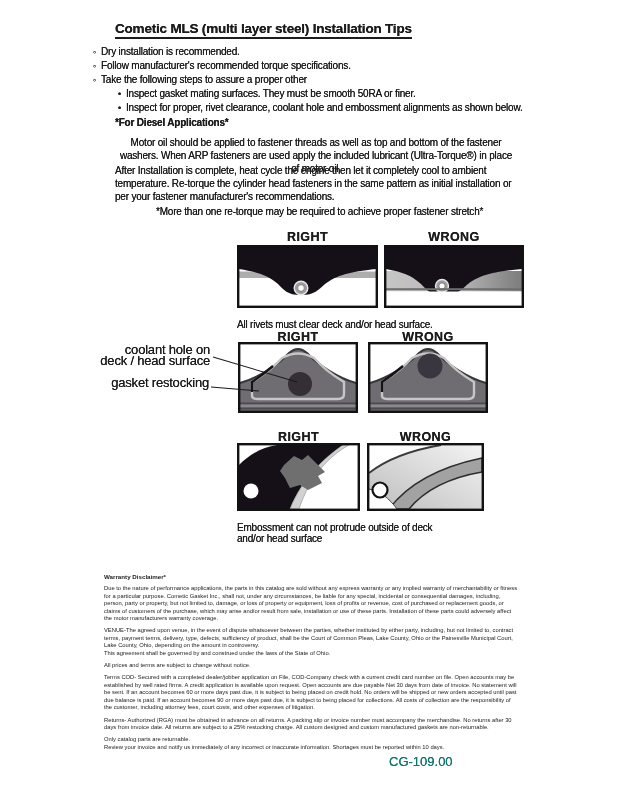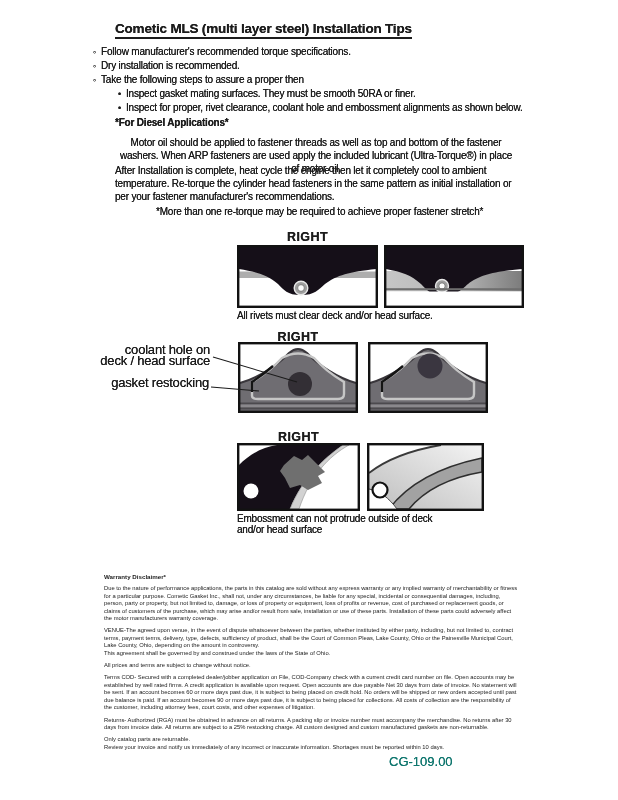--- a/index.html
+++ b/index.html
@@ -20,31 +20,31 @@
   .tip-marker { display:inline-block; width:8px; font-size:9px; }
   .diesel-heading { position:absolute; left:115px; top:117px; font-size:10px; font-weight:bold; letter-spacing:-0.2px; }
   .body-para { position:absolute; left:115px; width:402px; font-size:10px; letter-spacing:-0.2px; line-height:13px; }
   .p1 { top:136px;text-align:center; } .p2 { top:164px; } .note { top:205px;margin-left:41px; }
 
   
   .diag { position:absolute; }
   .diag-1 { left:237px; top:230px; }
   .diag-2 { left:238px; top:330px; }
   .diag-3 { left:237px; top:430px; }
-  .rw-labels { display:flex;flex-direction:column; }
+  .rw-labels { display:flex; }
   .diag-1 .rw-labels { gap:6px; height:15px; }
   .diag-2 .rw-labels { gap:10px; height:12px; }
   .diag-3 .rw-labels { gap:7px; height:13px; }
   .rw-label { text-align:center; font-size:12.5px; font-weight:bold; letter-spacing:.4px; }
   .panels { display:flex; }
   .diag-1 .panels { gap:6px; }
   .diag-2 .panels { gap:10px; }
   .diag-3 .panels { gap:7px; }
   .panel { display:block; }
-  .caption { font-size:10px; letter-spacing:-0.2px; line-height:11px; margin-top:2px; }
+  .caption { font-size:10px; letter-spacing:-0.2px; line-height:11px; margin-top:11px; }
   .pre { white-space:pre-line; }
 
   
   .callout {
     position:absolute; width:110px; text-align:right;
     font-size:13px; letter-spacing:-0.2px; line-height:10.5px;
   }
   .callout-coolant { left:100px; top:345px; }
   .callout-embossment { left:99px; top:378px; }
   .leader-overlay { position:absolute; left:0; top:330px; width:618px; height:102px; pointer-events:none; }
@@ -58,25 +58,25 @@
 </style>
 </head>
 <body>
 
 <div class="page">
 
   <div class="title inky">Cometic MLS (multi layer steel) Installation Tips</div>
 
   <div class="tips inky">
 
+      <div class="tip-row lvl-0"><span class="tip-marker">◦</span><span>Dry installation is recommended.</span></div>
+
       <div class="tip-row lvl-0"><span class="tip-marker">◦</span><span>Follow manufacturer's recommended torque specifications.</span></div>
 
-      <div class="tip-row lvl-0"><span class="tip-marker">◦</span><span>Dry installation is recommended.</span></div>
-
-      <div class="tip-row lvl-0"><span class="tip-marker">◦</span><span>Take the following steps to assure a proper then</span></div>
+      <div class="tip-row lvl-0"><span class="tip-marker">◦</span><span>Take the following steps to assure a proper other</span></div>
 
       <div class="tip-row lvl-1"><span class="tip-marker">•</span><span>Inspect gasket mating surfaces.  They must be smooth 50RA or finer.</span></div>
 
       <div class="tip-row lvl-1"><span class="tip-marker">•</span><span>Inspect for proper, rivet clearance, coolant hole and embossment alignments as shown below.</span></div>
 
   </div>
 
   <div class="diesel-heading inky">*For Diesel Applications*</div>
   <div class="body-para p1 inky">Motor oil should be applied to fastener threads as well as top and bottom of the fastener washers. When ARP fasteners are used apply the included lubricant (Ultra-Torque®) in place of motor oil.</div>
   <div class="body-para p2 inky">After Installation is complete, heat cycle the engine then let it completely cool to ambient temperature. Re-torque the cylinder head fasteners in the same pattern as initial installation or per your fastener manufacturer's recommendations.</div>

